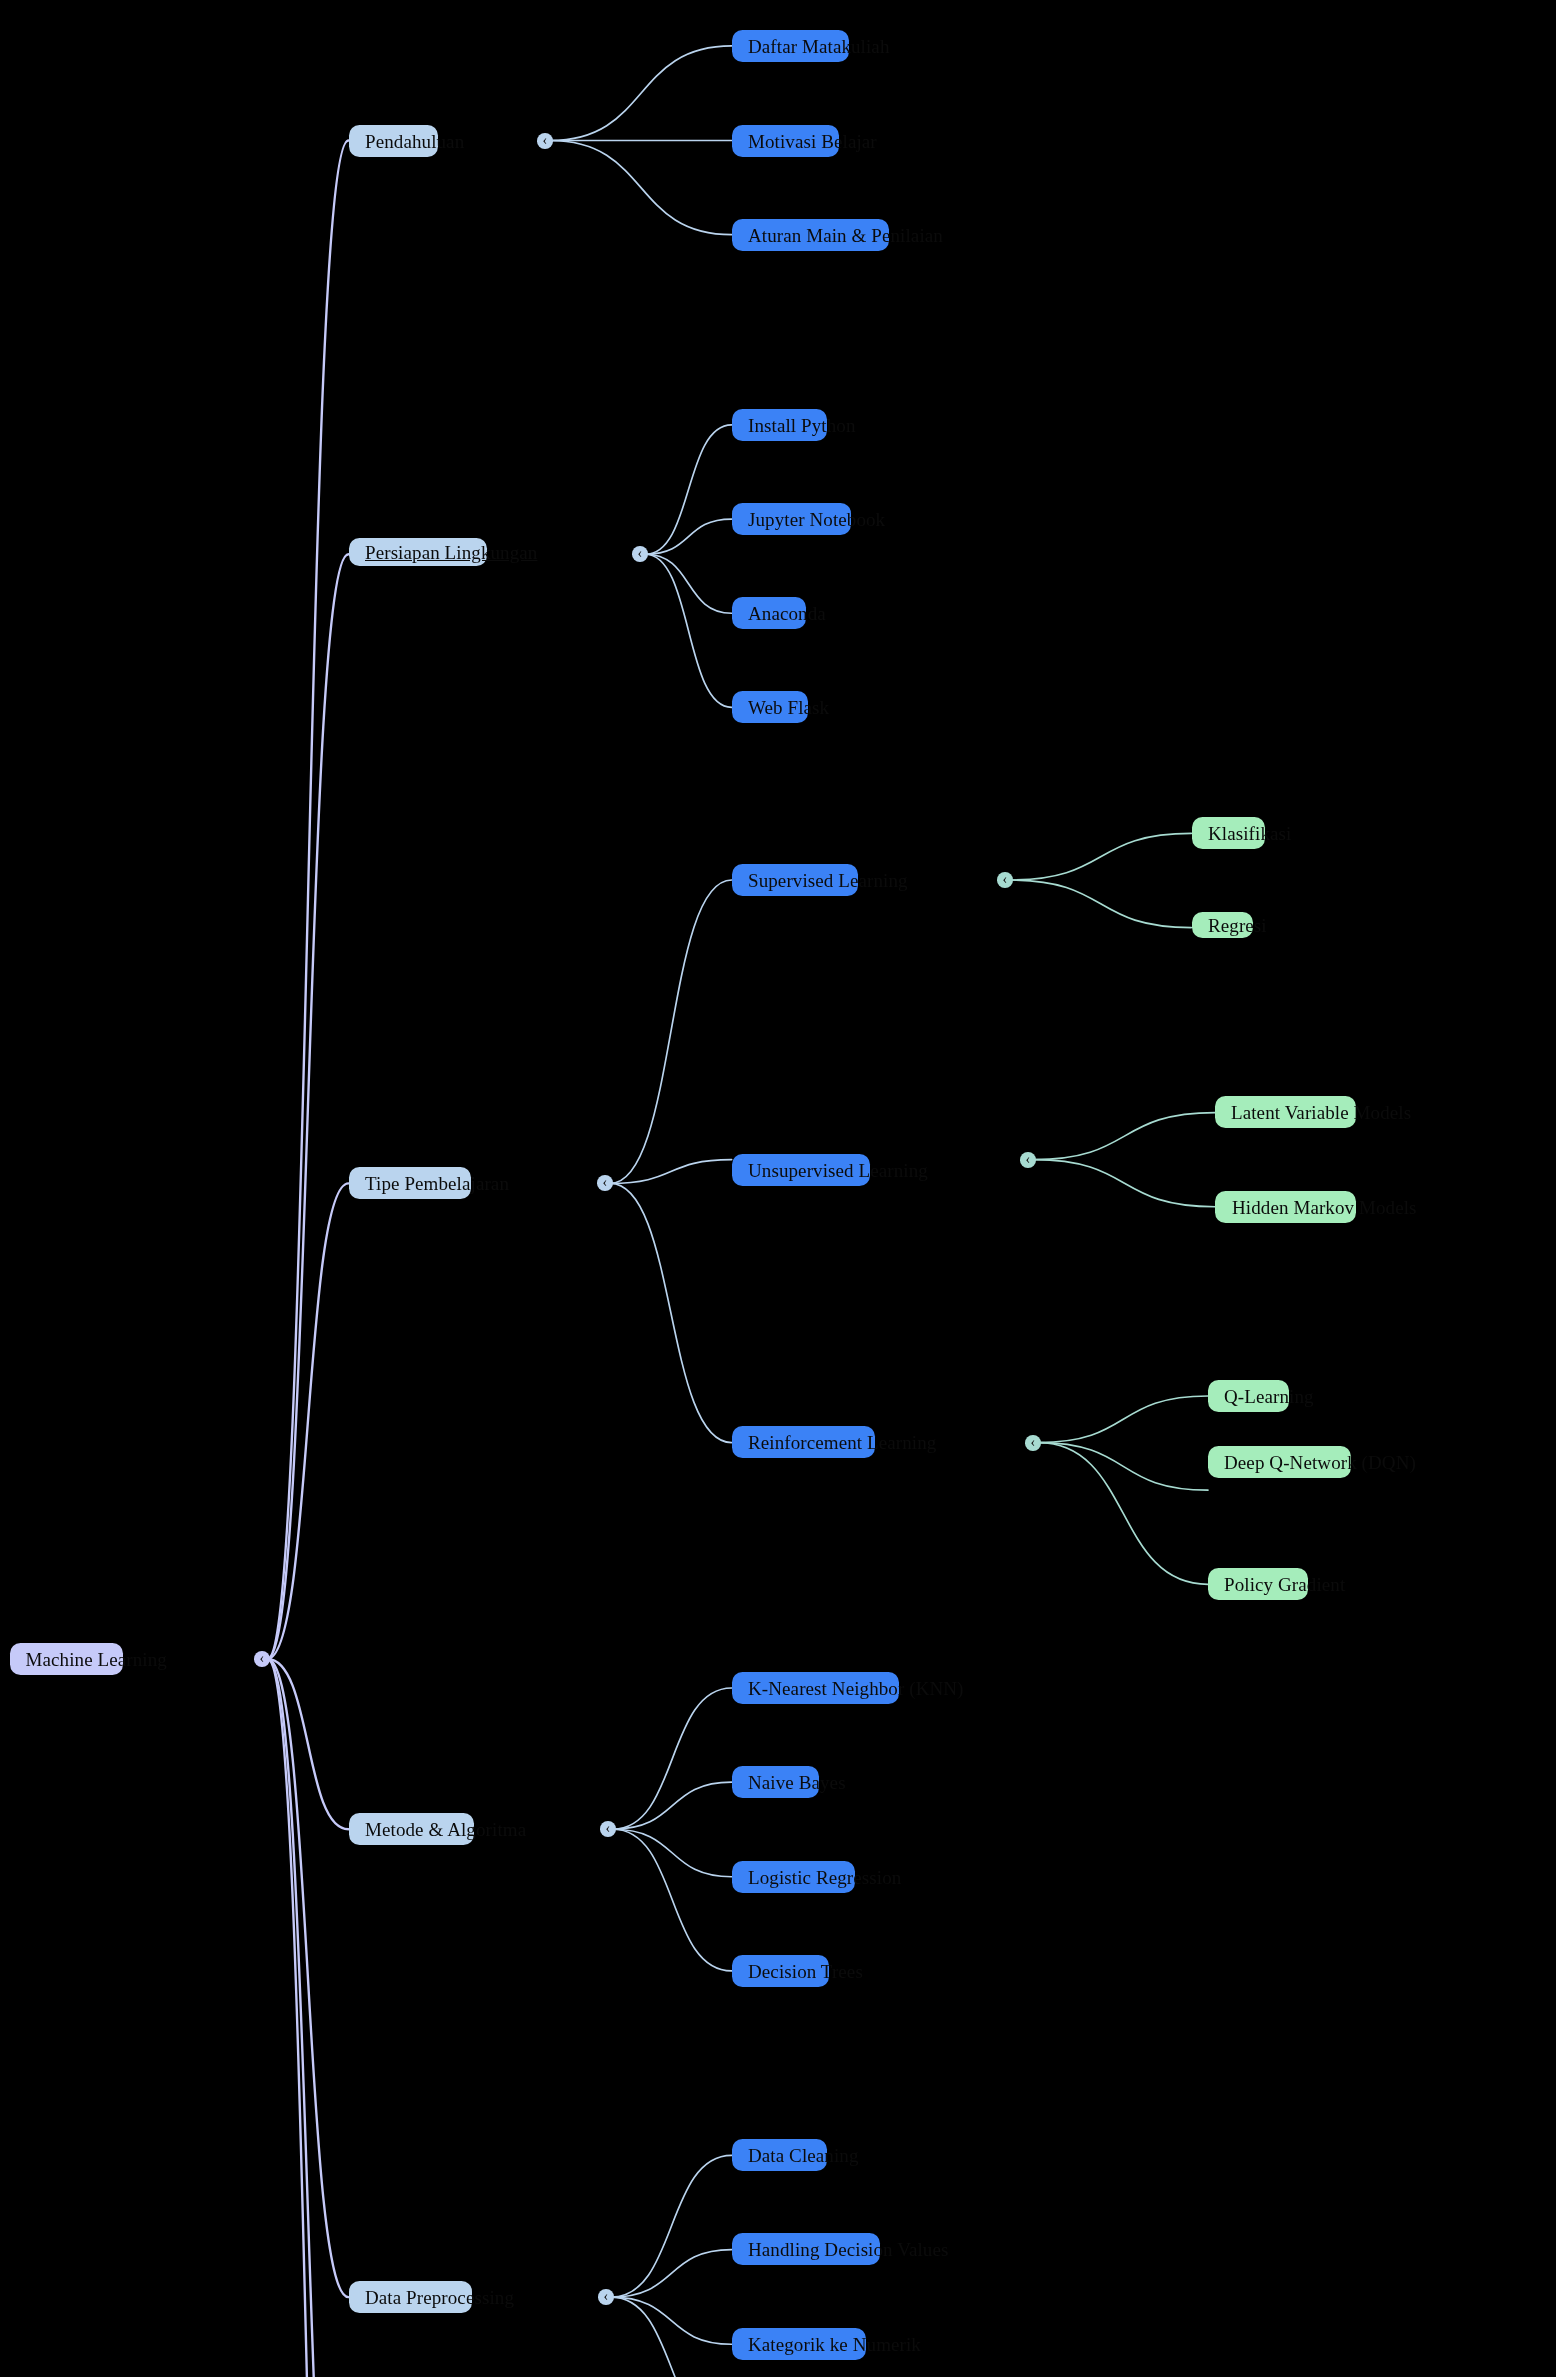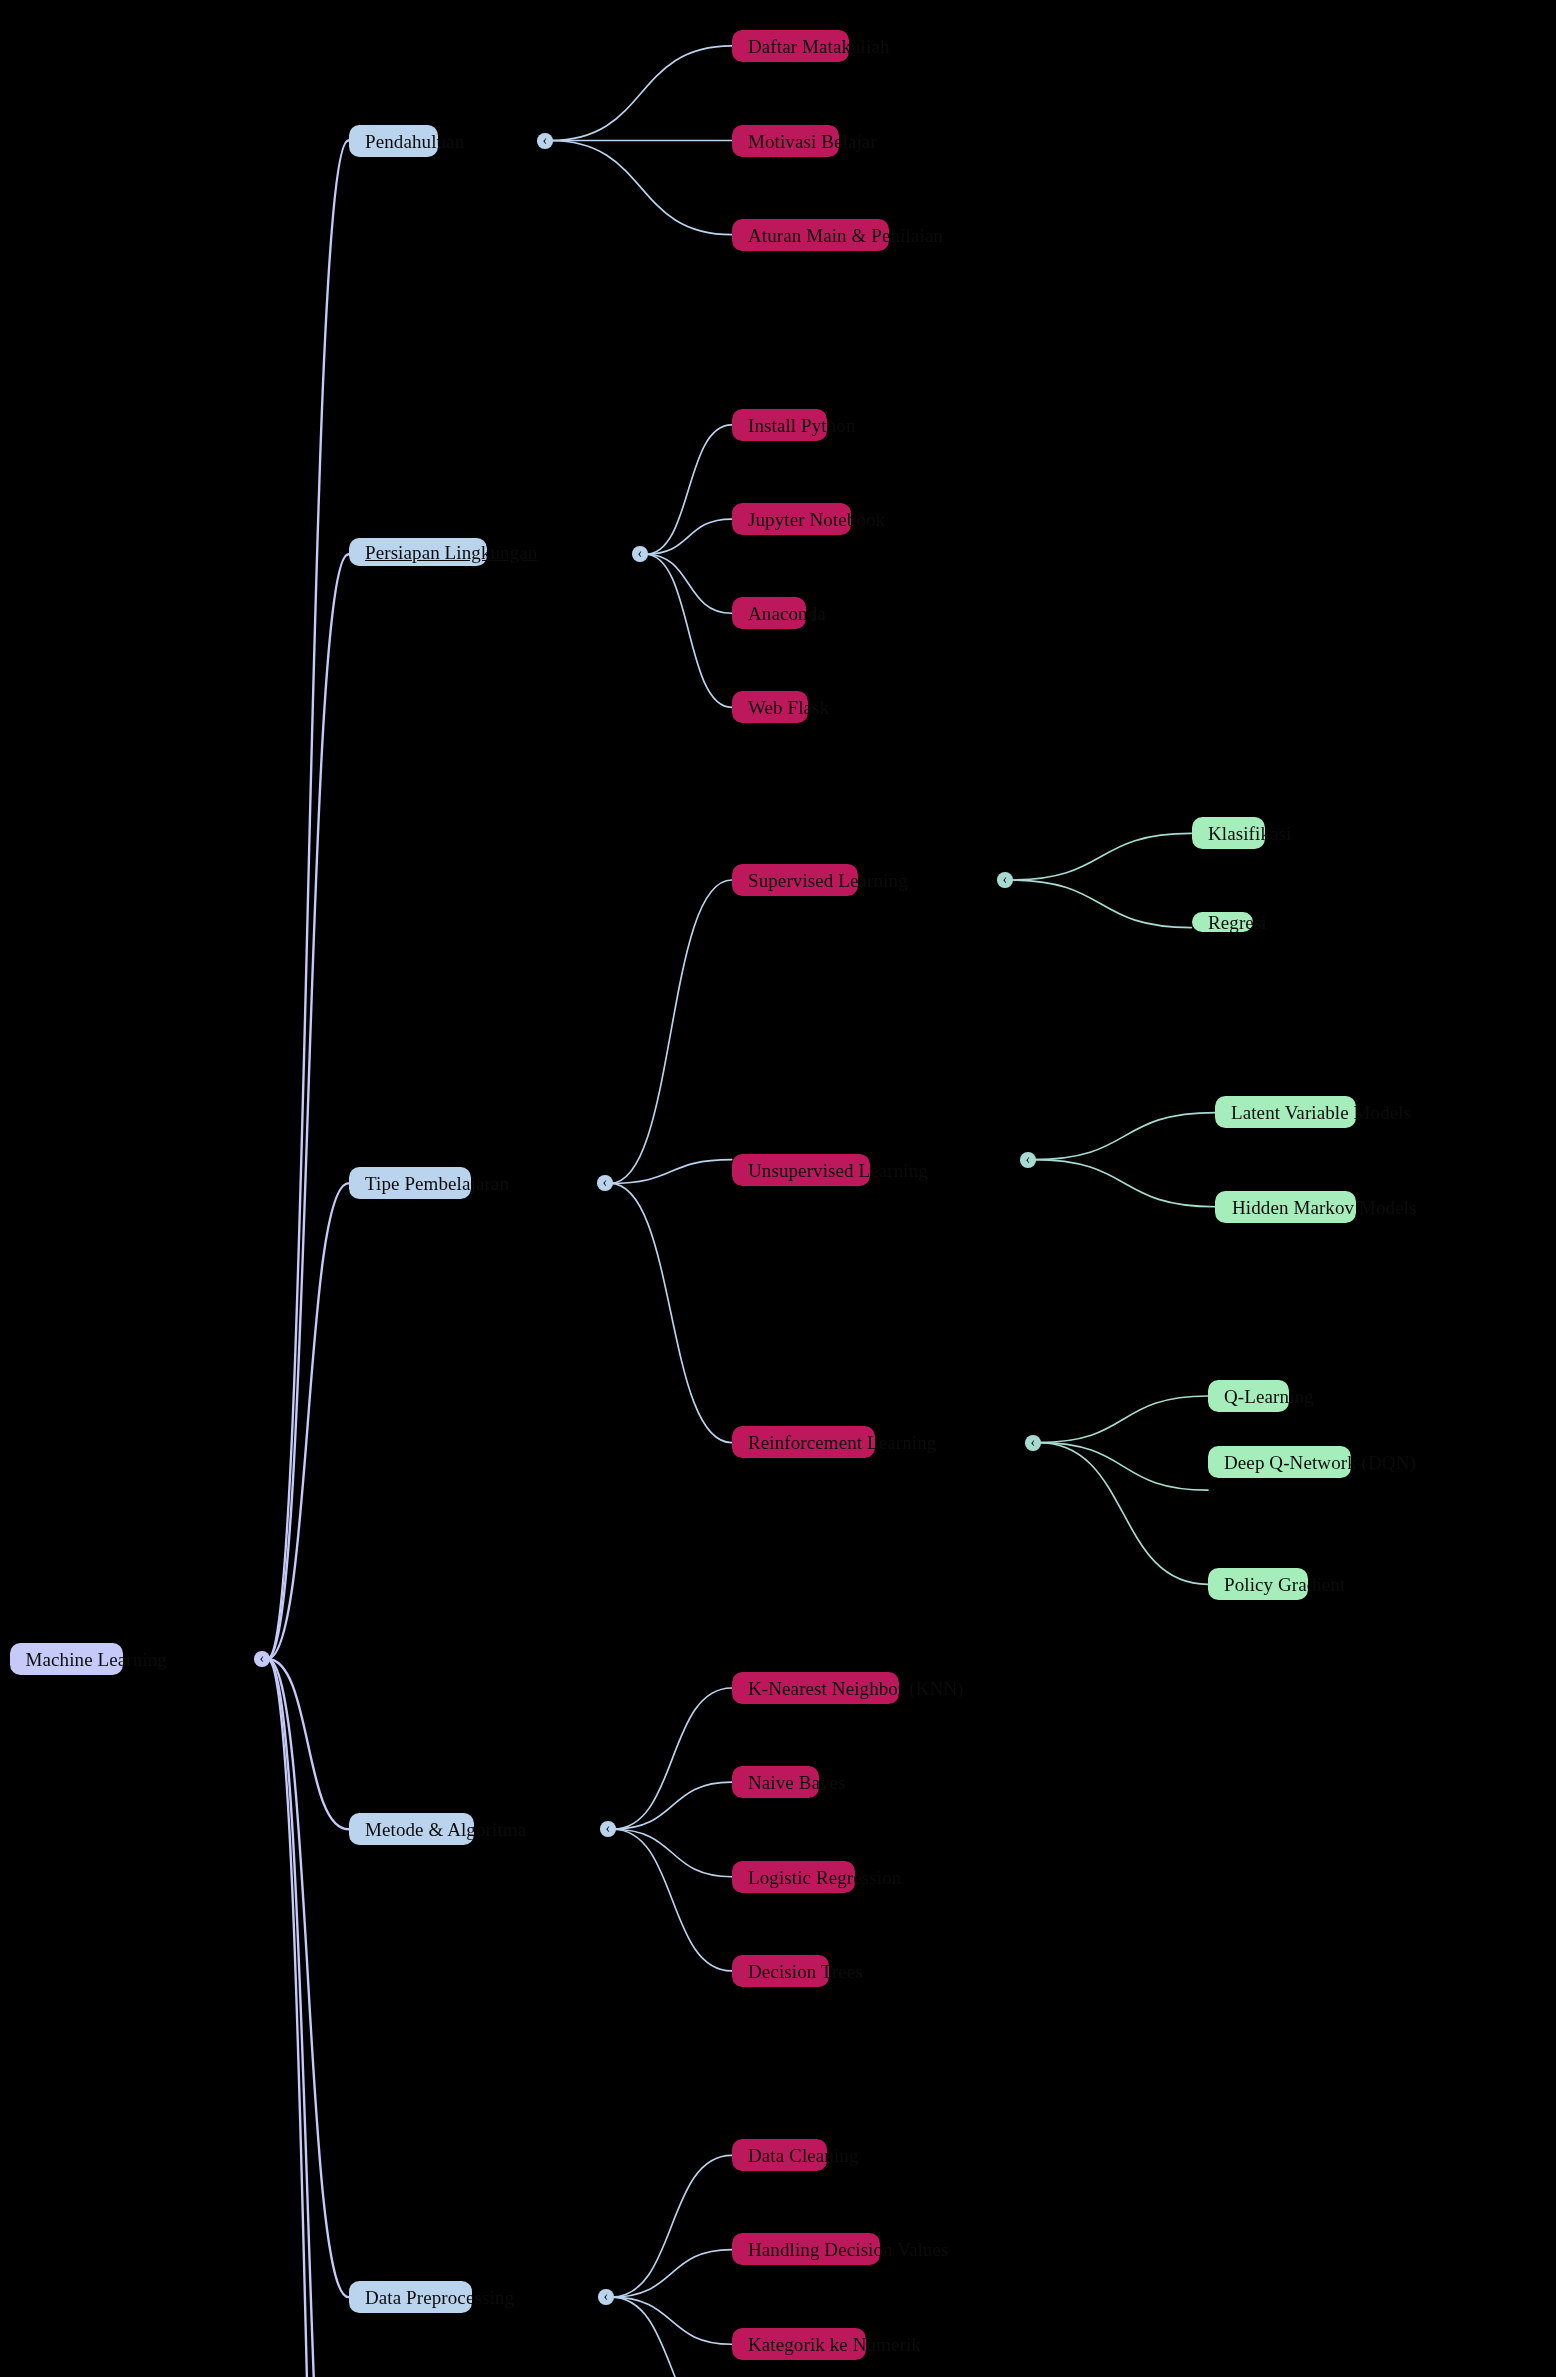--- a/index.html
+++ b/index.html
@@ -42,21 +42,21 @@
   }
   .node-root {
     background: #c6caf9;
     font-size: 19px;
   }
   .node-l1 {
     background: #bad4ee;
     font-size: 19px;
   }
   .node-l2 {
-    background: #be185d;
+    background: #3b82f6;
     font-size: 19px;
   }
   .node-l3 {
     background: #a5edbb;
     font-size: 19px;
   }
   .collapse-dot {
     position: absolute;
     border-radius: 50%;
     display: flex;
@@ -166,21 +166,21 @@
       </div>
       <div class="node node-l2" style="left: 732px; top: 864px; width: 126px; height: 32px;">
         <span>Supervised Learning</span>
       </div>
       <div class="collapse-dot dot-l2" style="left: 997px; top: 872px; width: 15.7px; height: 15.7px;">
         <span>‹</span>
       </div>
       <div class="node node-l3" style="left: 1192px; top: 817px; width: 73px; height: 32px;">
         <span>Klasifikasi</span>
       </div>
-      <div class="node node-l3" style="left: 1192px; top: 912px; width: 61px; height: 20px;">
+      <div class="node node-l3" style="left: 1192px; top: 912px; width: 61px; height: 26px;">
         <span>Regresi</span>
       </div>
       <div class="node node-l2" style="left: 732px; top: 1144px; width: 138px; height: 32px; margin-top: 10px;">
         <span>Unsupervised Learning</span>
       </div>
       <div class="collapse-dot dot-l2" style="left: 1020px; top: 1152px; width: 15.7px; height: 15.7px;">
         <span>‹</span>
       </div>
       <div class="node node-l3" style="left: 1215px; top: 1096px; width: 141px; height: 32px;">
         <span>Latent Variable Models</span>

